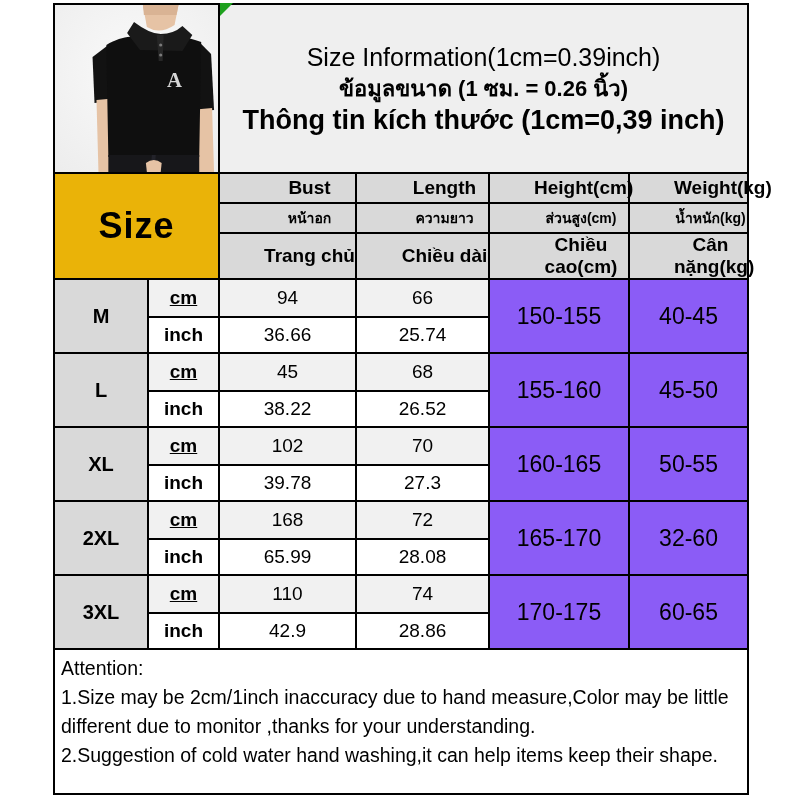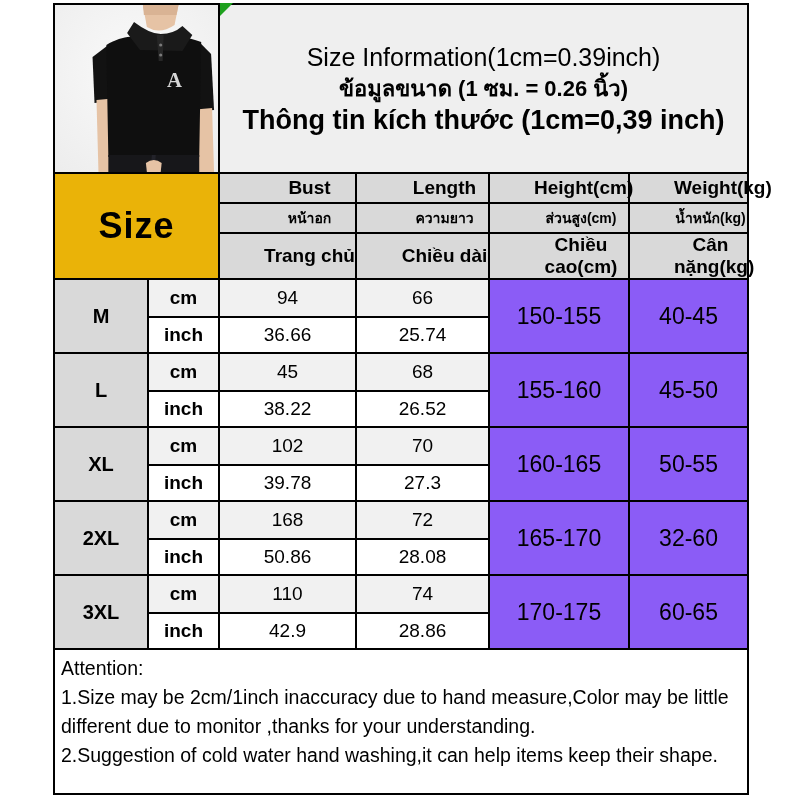--- a/index.html
+++ b/index.html
@@ -20,21 +20,21 @@
   .title-line-en { font-size: 25px; font-weight: normal; line-height: 32px; }
   .title-line-th { font-size: 22px; font-weight: bold; line-height: 31px; }
   .title-line-vi { font-size: 27px; font-weight: bold; line-height: 32px; }
 
   .size-big-cell { background: #eab308; font-size: 36px; font-weight: bold; letter-spacing: 1px; }
   .hdr { background: #d9d9d9; font-weight: bold; font-size: 19px; height: 30px; padding-left: 44px; }
   .hdr-th { font-size: 14px; }
   .hdr-vi { font-size: 19px; }
 
   .size-label { background: #d9d9d9; font-weight: bold; font-size: 20px; }
-  .unit-cm  { background: #f1f1f1; font-weight: bold; font-size: 19px; height: 38px; }
+  .unit-cm  { background: #f1f1f1; font-weight: bold; font-size: 19px; height: 38px; text-decoration: underline; }
   .unit-in  { background: #ffffff; font-weight: bold; font-size: 19px; height: 36px; }
   .val-cm   { background: #f1f1f1; font-size: 19px; margin-left: 48px; }
   .val-in   { background: #ffffff; font-size: 19px; margin-top: 12px; }
   .merged   { background: #8b5cf6; font-size: 23px; }
 
   .attention-cell {
     background: #ffffff; text-align: left !important; vertical-align: top !important;
     height: 145px; padding: 4px 8px 0 6px; font-size: 19.5px; line-height: 29px;
   }
 
@@ -166,21 +166,21 @@
     <tr>
       <td class="size-label" rowspan="2">2XL</td>
       <td class="unit-cm">cm</td>
       <td class="val-cm">168</td>
       <td class="val-cm">72</td>
       <td class="merged" rowspan="2">165-170</td>
       <td class="merged" rowspan="2">32-60</td>
     </tr>
     <tr>
       <td class="unit-in">inch</td>
-      <td class="val-in">50.86</td>
+      <td class="val-in">65.99</td>
       <td class="val-in">28.08</td>
     </tr>
 
     <tr>
       <td class="size-label" rowspan="2">3XL</td>
       <td class="unit-cm">cm</td>
       <td class="val-cm">110</td>
       <td class="val-cm">74</td>
       <td class="merged" rowspan="2">170-175</td>
       <td class="merged" rowspan="2">60-65</td>

